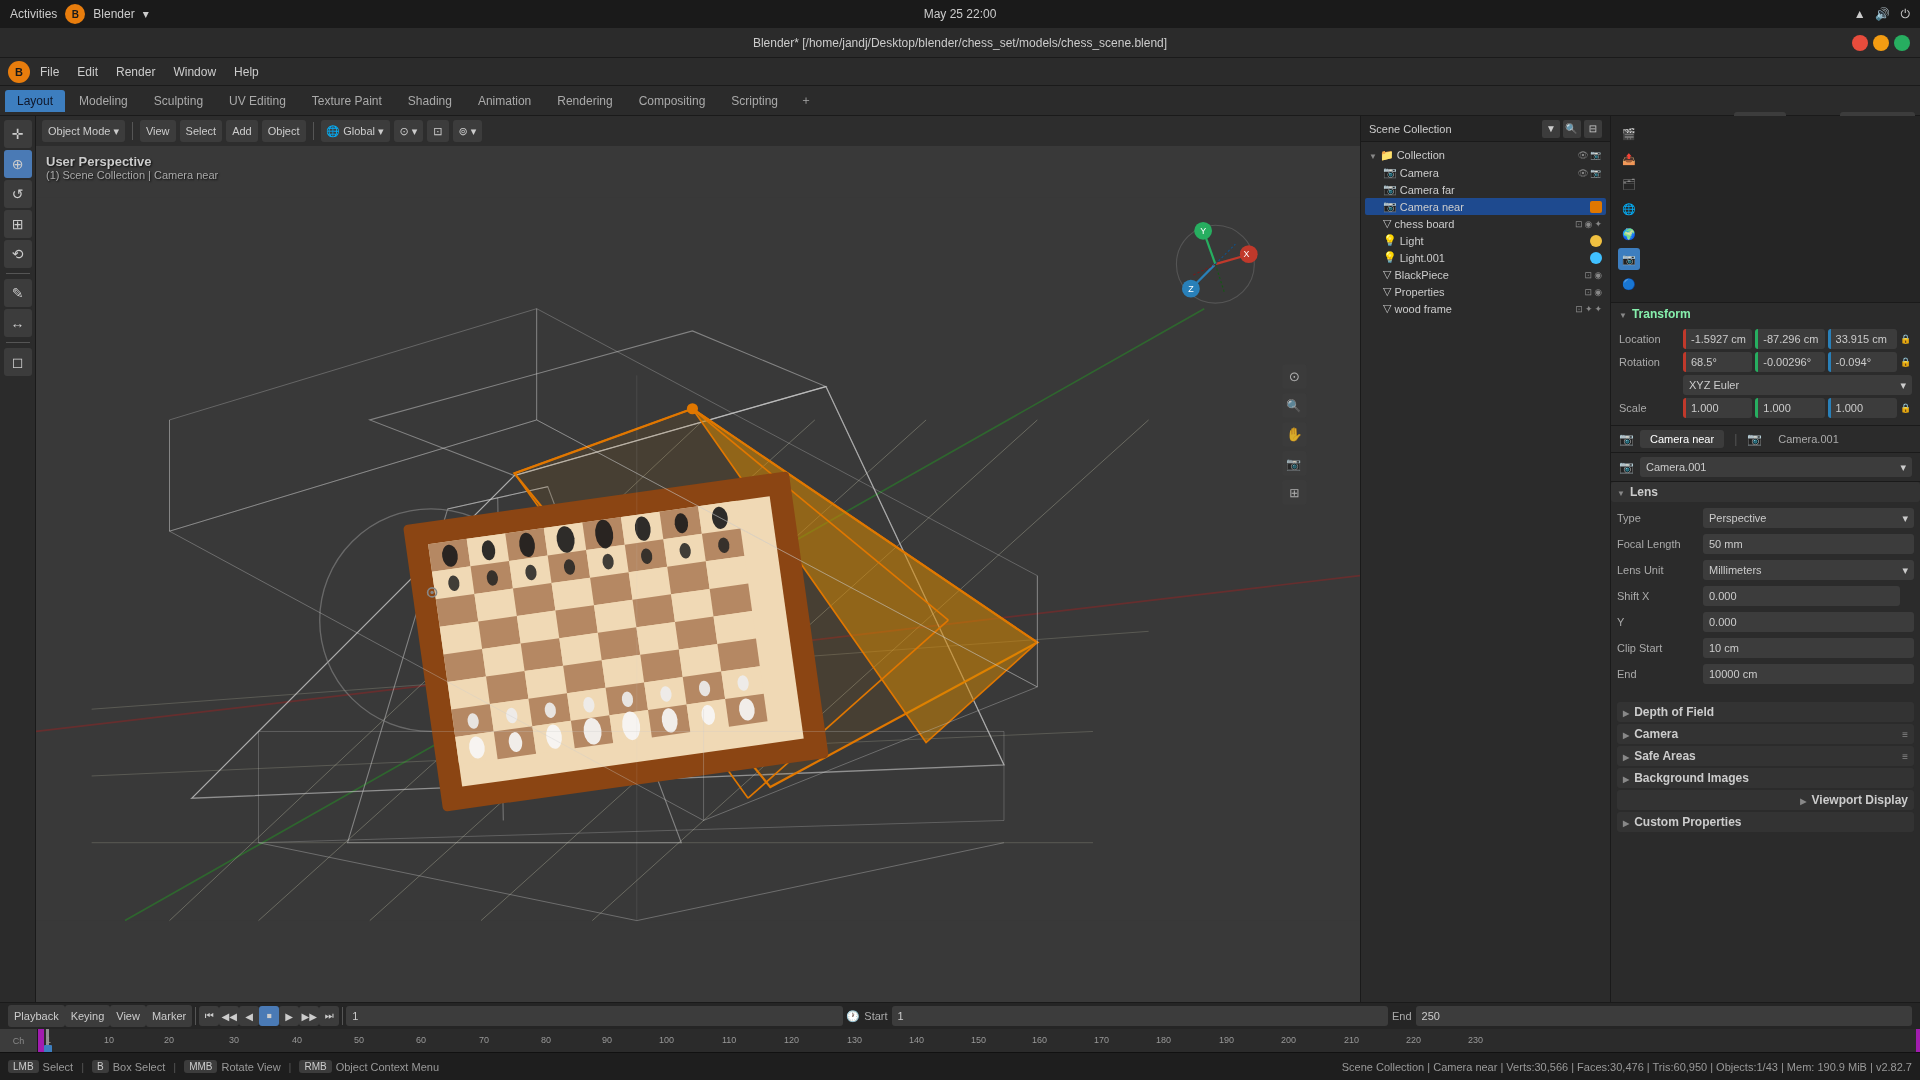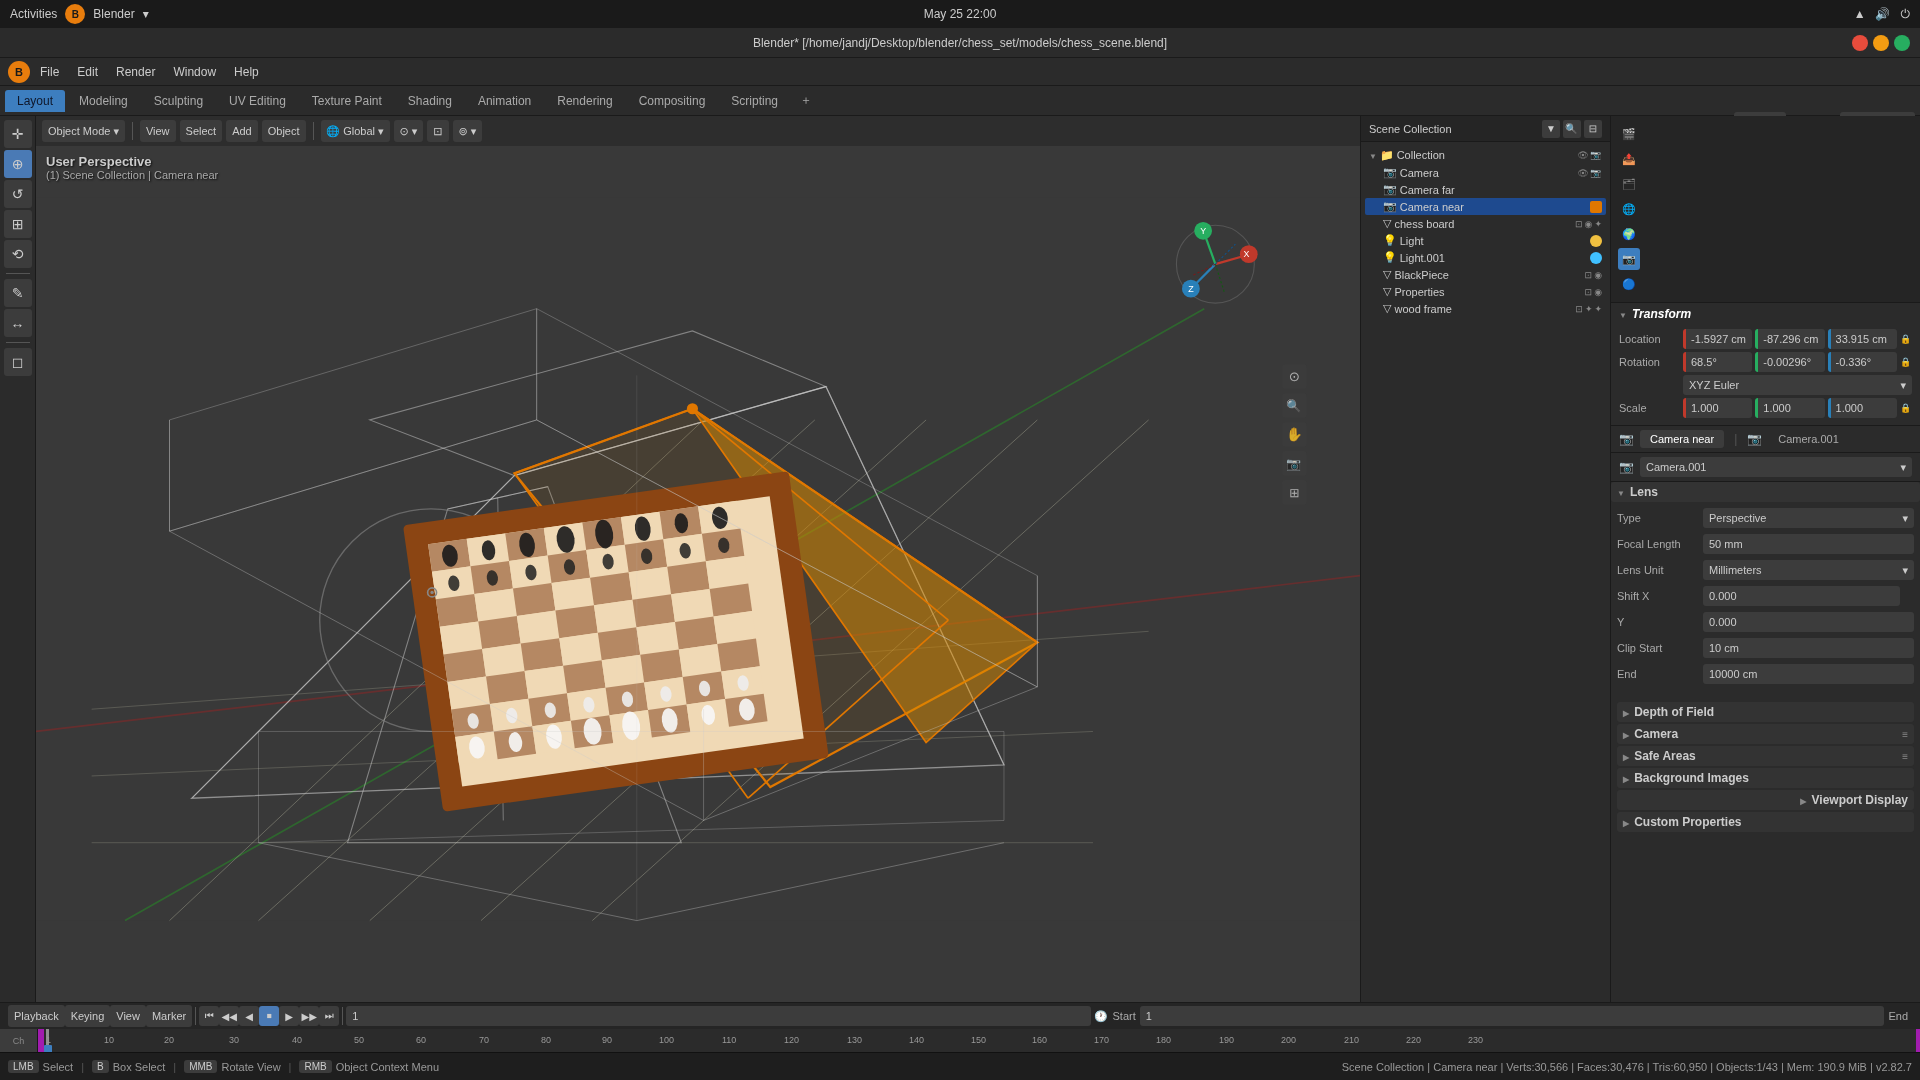--- a/index.html
+++ b/index.html
@@ -370,23 +370,22 @@
       border-bottom: 1px solid #1a1a1a;
     }
     .ts-header {
       display: flex;
       align-items: center;
       padding: 4px 8px;
       cursor: pointer;
       background: #2b2b2b;
       font-size: 12px;
       font-weight: bold;
-      color: #ffffff;
+      color: #86efac;
       gap: 5px;
-      font-style: italic;
     }
     .ts-body { padding: 4px 8px; }
     .ts-row {
       display: flex;
       align-items: center;
       margin-bottom: 3px;
       gap: 4px;
     }
     .ts-label { color: #aaa; font-size: 11px; width: 60px; }
     .ts-fields { display: flex; flex: 1; gap: 3px; }
@@ -861,21 +860,21 @@
           <div class="ts-row">
             <span class="ts-label">Rotation</span>
             <div class="ts-fields">
               <div class="ts-field ts-field-x">
                 <span>68.5°</span>
               </div>
               <div class="ts-field ts-field-y">
                 <span>-0.00296°</span>
               </div>
               <div class="ts-field ts-field-z">
-                <span>-0.336°</span>
+                <span>-0.094°</span>
               </div>
             </div>
             <span class="ts-lock">🔒</span>
           </div>
 
           <div class="ts-row">
             <span class="ts-label"></span>
             <div class="prop-dropdown" style="flex:1;">
               <span>XYZ Euler</span>
               <span>▾</span>
@@ -1028,20 +1027,23 @@
 
     <div class="prop-field" style="width:40px;height:20px;">
       <span>1</span>
     </div>
     <span style="font-size:11px;margin:0 4px;color:#888;">🕐</span>
     <span style="font-size:11px;color:#aaa;margin-right:4px;">Start</span>
     <div class="prop-field" style="width:35px;height:20px;">
       <span>1</span>
     </div>
     <span style="font-size:11px;color:#aaa;margin: 0 4px;">End</span>
+    <div class="prop-field" style="width:40px;height:20px;">
+      <span>250</span>
+    </div>
   </div>
 
   <div class="timeline-track">
     <div style="position:absolute;left:0;top:0;bottom:0;width:38px;background:#3c3c3c;border-right:1px solid #1a1a1a;display:flex;align-items:center;justify-content:center;">
       <span style="font-size:9px;color:#888;">Ch</span>
     </div>
     <div style="position:absolute;left:40px;right:0;top:0;bottom:0;display:flex;align-items:flex-end;padding:0 4px;overflow:hidden;">
 
       <svg width="100%" height="100%">
         <rect x="0" y="0" width="100%" height="100%" fill="#2b2b2b"></rect>

